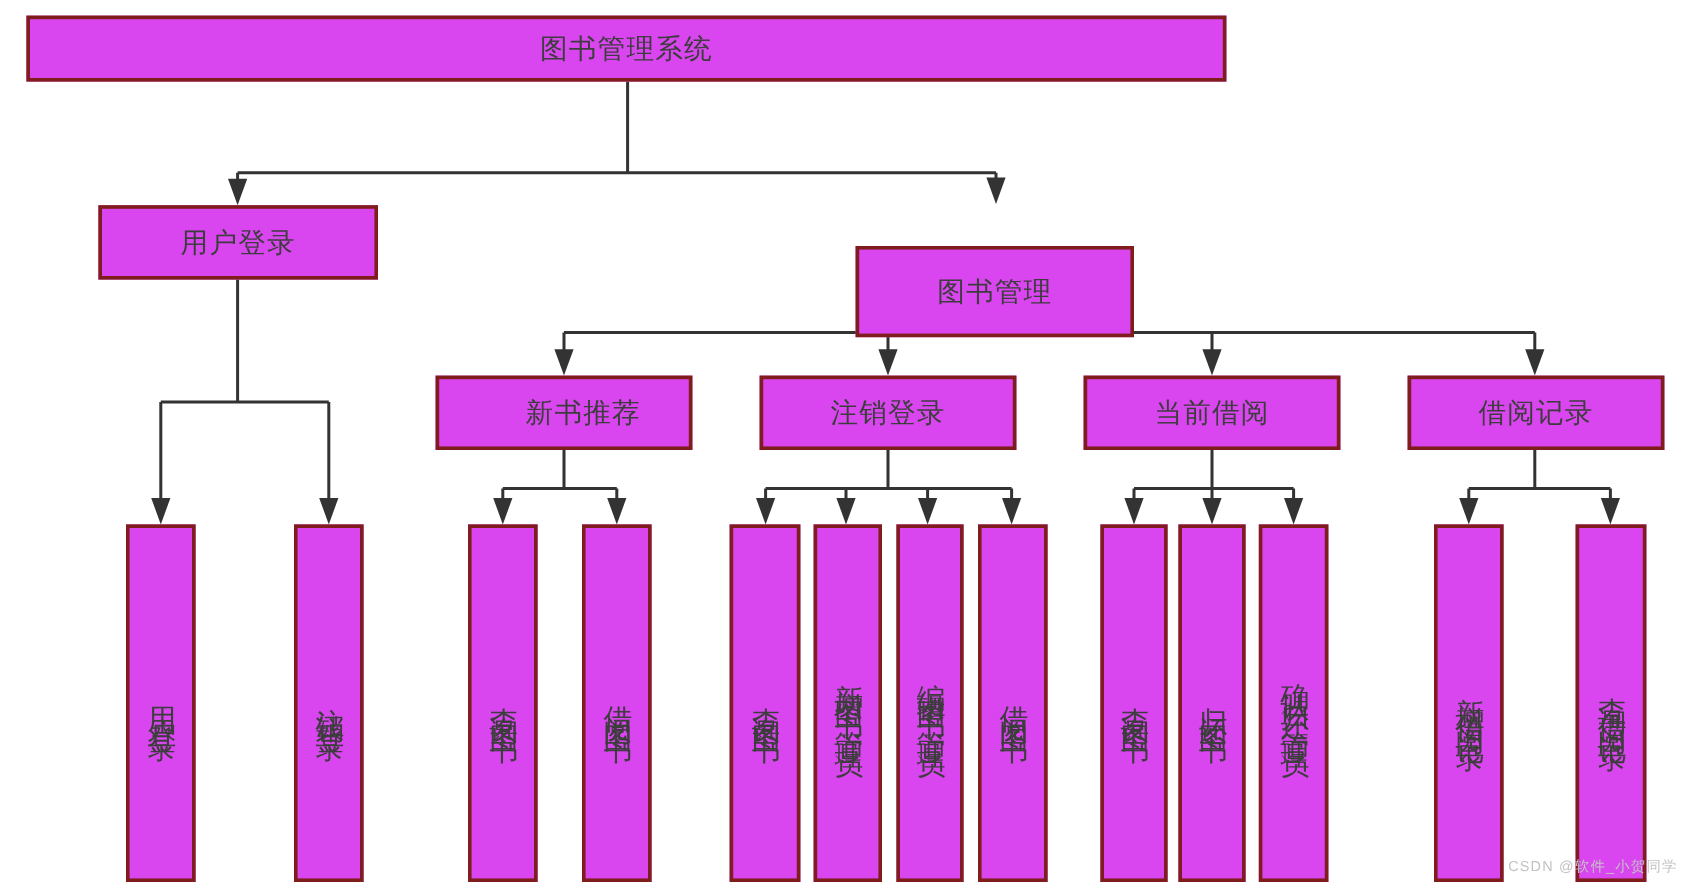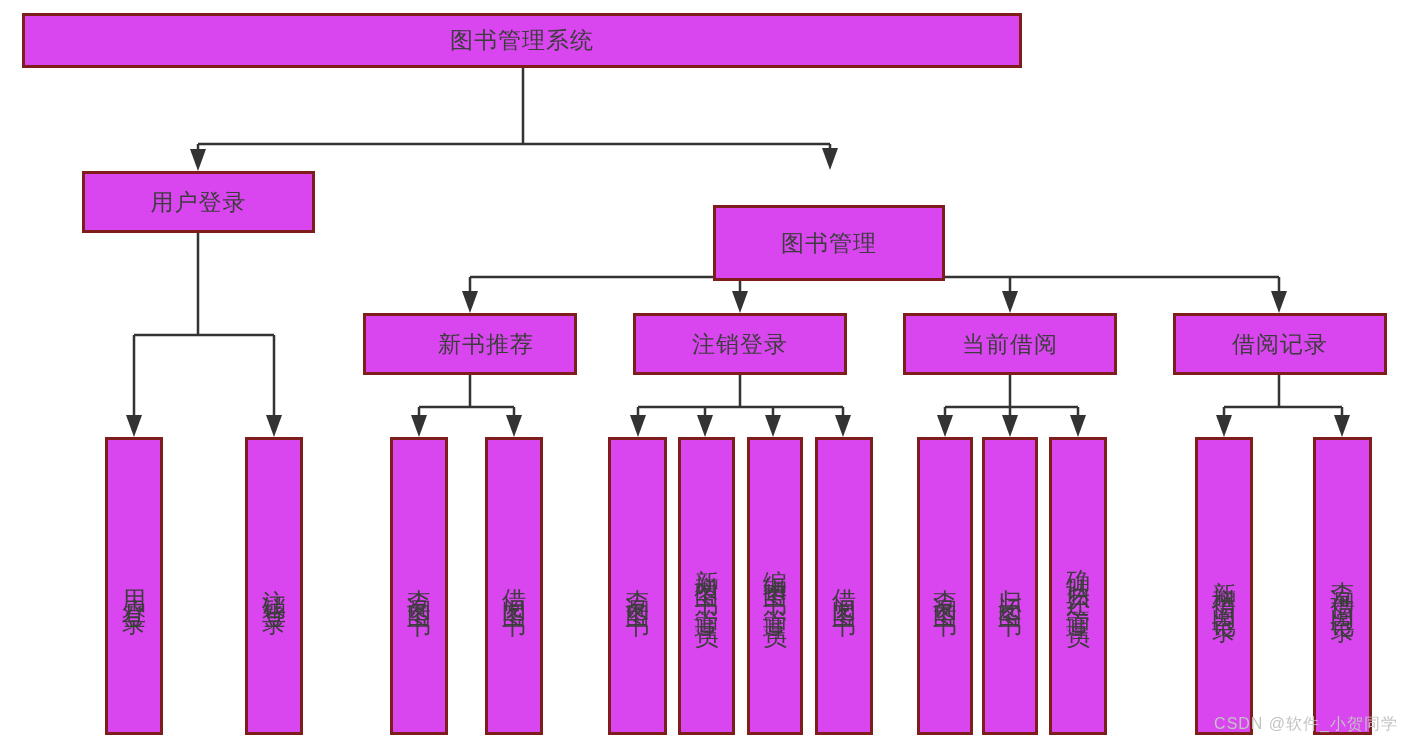--- a/index.html
+++ b/index.html
@@ -41,21 +41,21 @@
     text-orientation: mixed;
     font-size: 24px;
     letter-spacing: 8px;
     line-height: 1;
     color: #3d3d3d;
   }
   .watermark {
     position: absolute;
     top: 714px;
     right: 7px;
-    font-size: 16px;
+    font-size: 12px;
     color: #c3c3c3;
     letter-spacing: 1px;
     white-space: nowrap;
     z-index: 5;
   }
   
   .n-root      { left: 22px;  top: 13px;  width: 1000px; height: 55px; }
   .n-login     { left: 82px;  top: 171px; width: 233px;  height: 62px; }
   .n-mgmt      { left: 713px; top: 170px; width: 232px;  height: 76px; margin-top: 35px; }
   .n-newbook   { left: 363px; top: 313px; width: 214px;  height: 62px; padding-left: 32px; }

